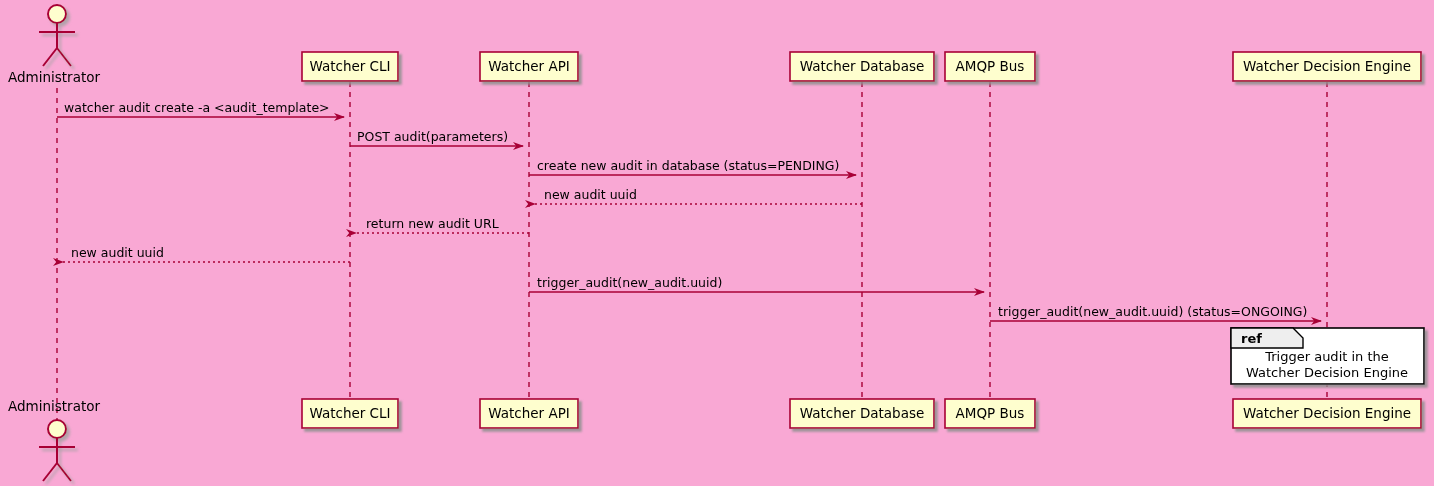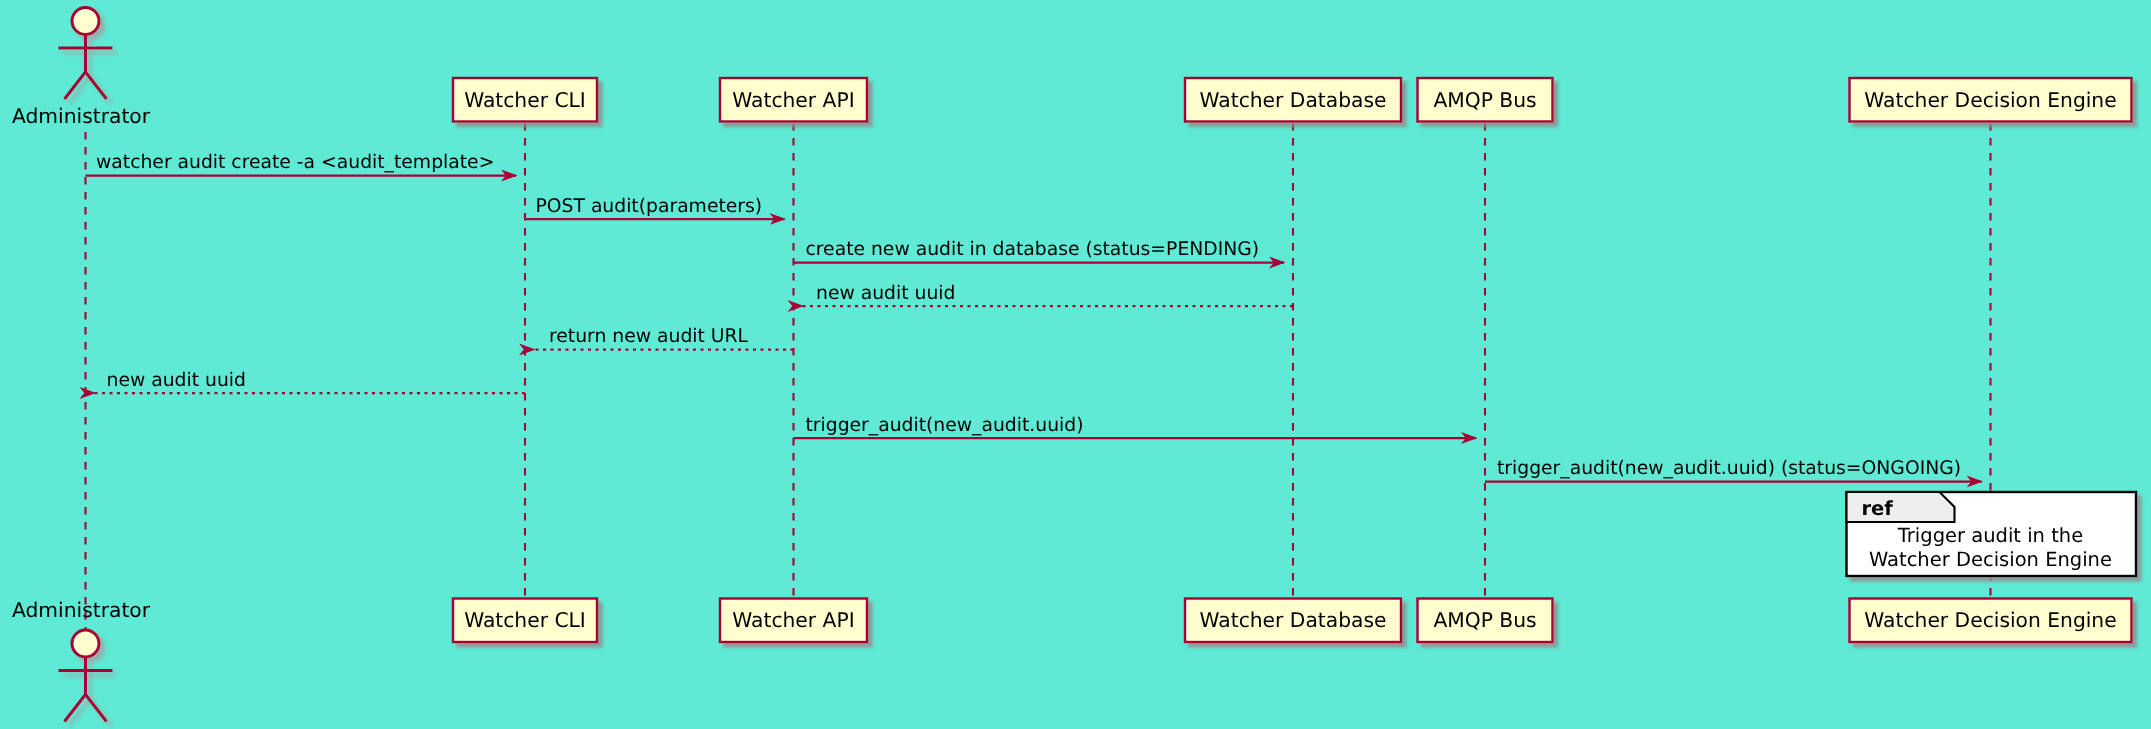--- a/index.html
+++ b/index.html
@@ -8,21 +8,21 @@
     padding: 0;
     background: #FFFFFF;
   }
   body {
     font-family: "DejaVu Sans", "Liberation Sans", sans-serif;
   }
   #diagram {
     position: relative;
     width: 1434px;
     height: 486px;
-    background: #5eead4;
+    background: #f9a8d4;
     overflow: hidden;
   }
   svg.canvas {
     position: absolute;
     left: 0;
     top: 0;
     width: 1434px;
     height: 486px;
   }
   .lbl {

